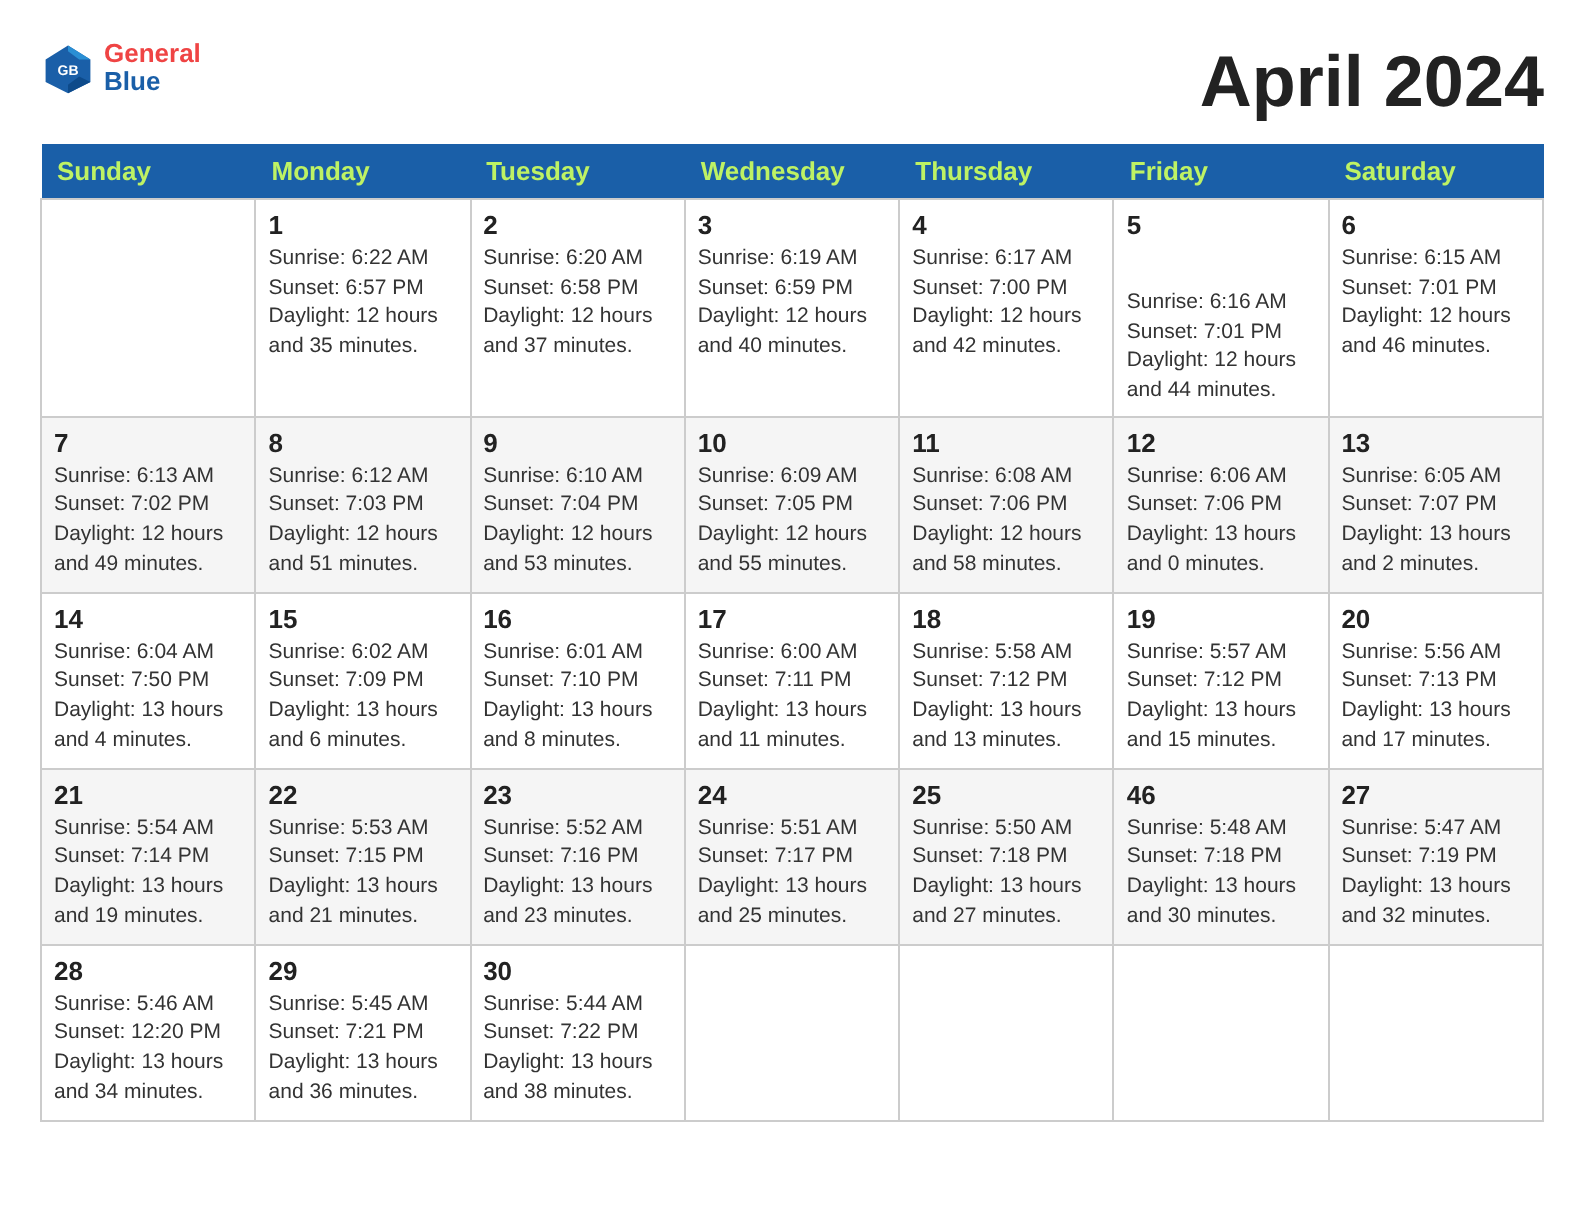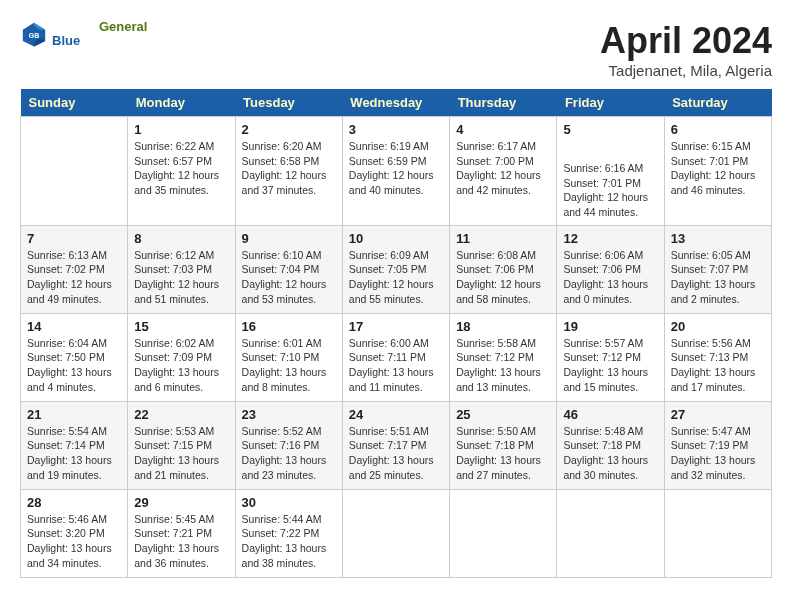--- a/index.html
+++ b/index.html
@@ -21,21 +21,21 @@
       align-items: center;
       gap: 4px;
     }
     .logo-text {
       display: flex;
       flex-direction: column;
       font-size: 13px;
       font-weight: bold;
       line-height: 1.1;
     }
-    .logo-text .general { color: #4d7c0f; margin-left: 47px; }
+    .logo-text .general { color: #ef4444; }
     .logo-text .blue { color: #1a5fa8; }
     .logo-icon {
       width: 28px;
       height: 28px;
     }
     .title-block {
       text-align: right;
     }
     .month-title {
       font-size: 36px;
@@ -46,21 +46,21 @@
       font-size: 15px;
       color: #444;
     }
     table {
       width: 100%;
       border-collapse: collapse;
       font-size: 11px;
     }
     thead th {
       background-color: #1a5fa8;
-      color: #fef9c3;
+      color: #bef264;
       padding: 6px 8px;
       text-align: left;
       font-size: 13px;
       font-weight: bold;
     }
     td {
       border: 1px solid #ccc;
       vertical-align: top;
       padding: 5px 6px;
       width: 14.28%;
@@ -95,21 +95,20 @@
       <polygon points="20,38 36,30 28,26 20,32" fill="#0d4a8a"></polygon>
       <text x="50%" y="56%" text-anchor="middle" dominant-baseline="middle" fill="white" font-size="10" font-weight="bold" font-family="Arial">GB</text>
     </svg>
     <div class="logo-text">
       <span class="general">General</span>
       <span class="blue">Blue</span>
     </div>
   </div>
   <div class="title-block">
     <div class="month-title">April 2024</div>
-    <div class="location">Tadjenanet, Mila, Algeria</div>
   </div>
 </div>
 
 <table>
   <thead>
     <tr>
     <th>Sunday</th>
         <th>Monday</th>
         <th>Tuesday</th>
         <th>Wednesday</th>
@@ -314,21 +313,21 @@
           <div class="day-info" style="white-space: pre-line;">Sunrise: 5:47 AM
 Sunset: 7:19 PM
 Daylight: 13 hours
 and 32 minutes.</div>
         </td>
       </tr>
       <tr>
         <td>
           <span class="day-number">28</span>
           <div class="day-info" style="white-space: pre-line;">Sunrise: 5:46 AM
-Sunset: 3:20 PM
+Sunset: 12:20 PM
 Daylight: 13 hours
 and 34 minutes.</div>
         </td>
         <td>
           <span class="day-number">29</span>
           <div class="day-info" style="white-space: pre-line;">Sunrise: 5:45 AM
 Sunset: 7:21 PM
 Daylight: 13 hours
 and 36 minutes.</div>
         </td>

